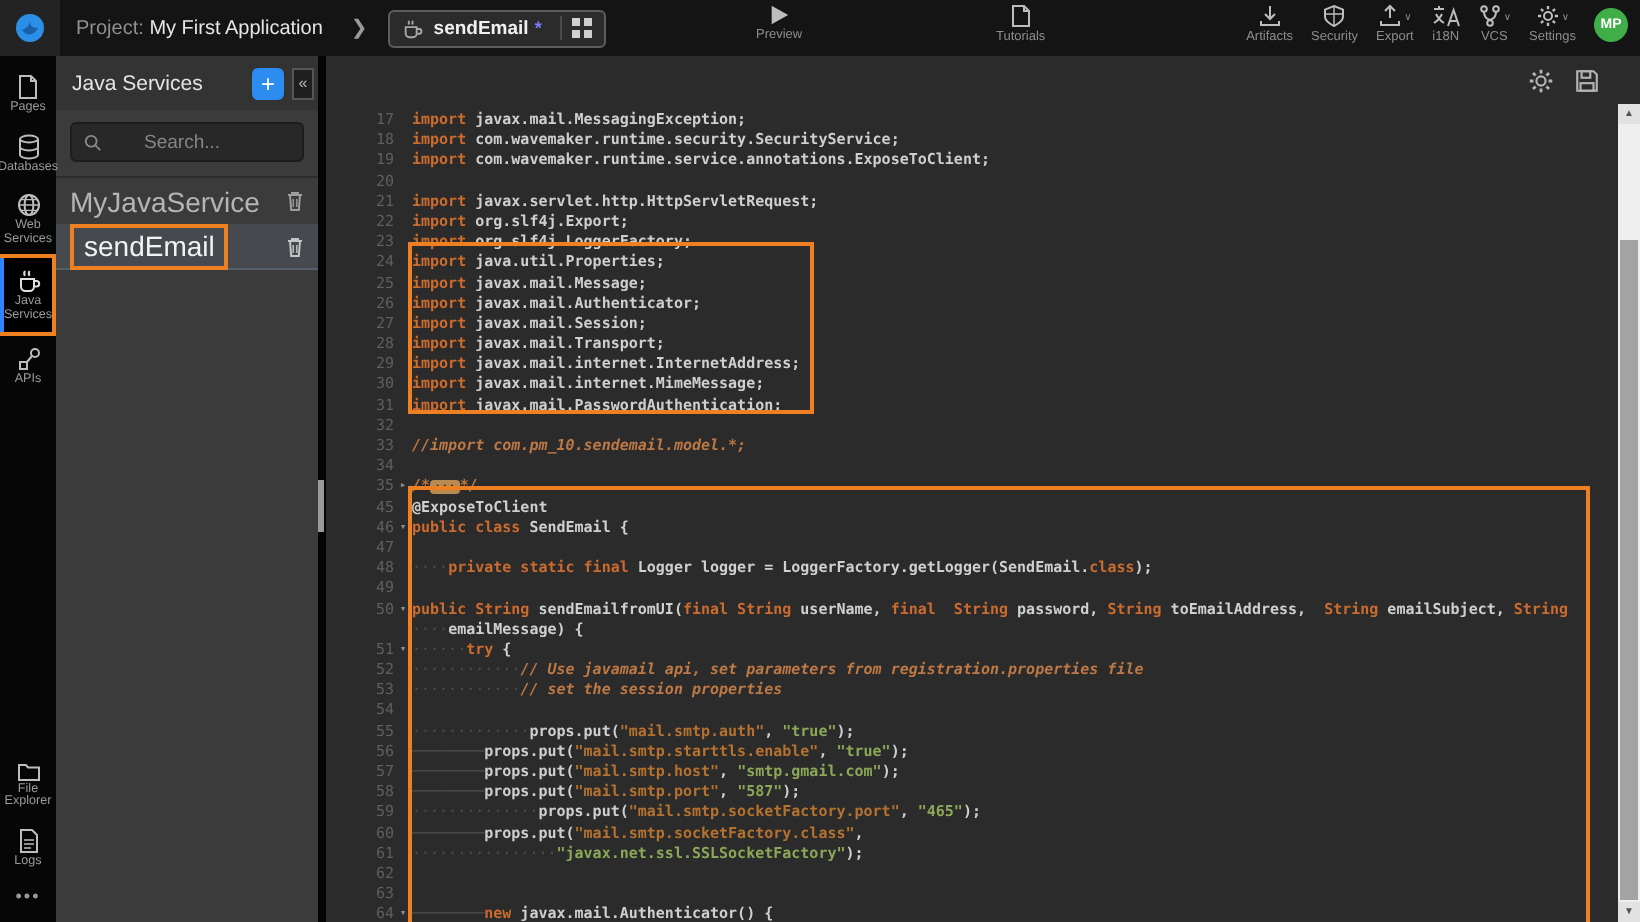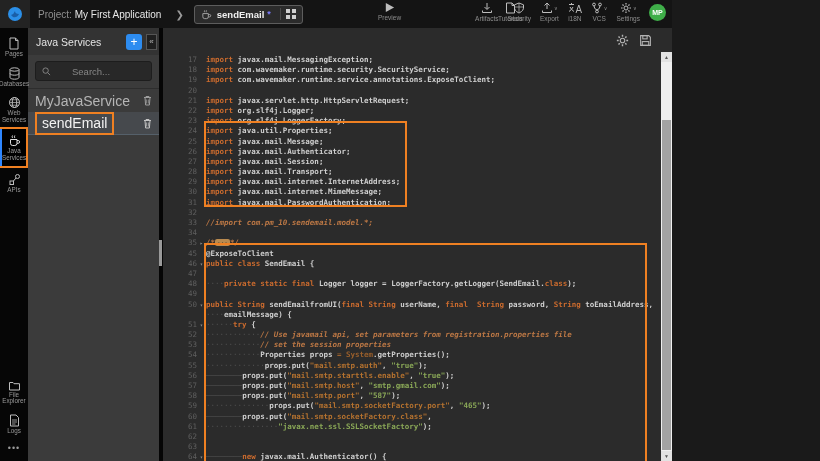--- a/index.html
+++ b/index.html
@@ -1,18 +1,18 @@
 <!DOCTYPE html>
 <html><head>
 <meta charset="utf-8">
 <style>
   * { box-sizing: border-box; margin: 0; padding: 0; }
   html,body { width:820px; height:461px; overflow:hidden; background:#1a1a1a;
               font-family:"Liberation Sans", sans-serif; }
-  .app { width:672px; height:461px; display:flex; flex-direction:column; }
+  .app { width:820px; height:461px; display:flex; flex-direction:column; }
 
   
   .topbar { height:28px; background:#141414; display:flex; align-items:center; position:relative; flex:0 0 28px; }
   .logo { width:30px; height:28px; background:#232323; display:flex; align-items:center; justify-content:center; }
   .project { margin-left:8px; font-size:10px; white-space:nowrap; }
   .plabel { color:#8f8f8f; }
   .pname  { color:#e6e6e6; }
   .chev { color:#9a9a9a; font-size:10px; margin:0 10px 0 14px; }
   .tab { height:19px; display:flex; align-items:center; gap:5px; padding:0 6px;
          background:#2b2b2b; border:1px solid #5d5d5d; border-radius:3px; }
@@ -340,21 +340,21 @@
             <span class="gfold"></span>
           </div>
           <div class="crow">
             <span class="gnum">21</span>
             <span class="gfold"></span>
             <pre class="ctext"><span class="tok-kw">import</span><span class="tok-pl"> javax.servlet.http.HttpServletRequest;</span></pre>
           </div>
           <div class="crow">
             <span class="gnum">22</span>
             <span class="gfold"></span>
-            <pre class="ctext"><span class="tok-kw">import</span><span class="tok-pl"> org.slf4j.Logger;</span></pre>
+            <pre class="ctext"><span class="tok-kw">import</span><span class="tok-pl"> org.slf4j.Export;</span></pre>
           </div>
           <div class="crow">
             <span class="gnum">23</span>
             <span class="gfold"></span>
             <pre class="ctext"><span class="tok-kw">import</span><span class="tok-pl"> org.slf4j.LoggerFactory;</span></pre>
           </div>
           <div class="crow">
             <span class="gnum">24</span>
             <span class="gfold"></span>
             <pre class="ctext"><span class="tok-kw">import</span><span class="tok-pl"> java.util.Properties;</span></pre>
@@ -460,21 +460,20 @@
             <pre class="ctext"><span class="tok-ws">············</span><span class="tok-cm">// Use javamail api, set parameters from registration.properties file</span></pre>
           </div>
           <div class="crow">
             <span class="gnum">53</span>
             <span class="gfold"></span>
             <pre class="ctext"><span class="tok-ws">············</span><span class="tok-cm">// set the session properties</span></pre>
           </div>
           <div class="crow">
             <span class="gnum">54</span>
             <span class="gfold"></span>
-            <pre class="ctext"><span class="tok-ws">············</span><span class="tok-pl">Properties props </span><span class="tok-dim">= System</span><span class="tok-pl">.getProperties();</span></pre>
           </div>
           <div class="crow">
             <span class="gnum">55</span>
             <span class="gfold"></span>
             <pre class="ctext"><span class="tok-ws">·············</span><span class="tok-pl">props.put(</span><span class="tok-s1">"mail.smtp.auth"</span><span class="tok-pl">, </span><span class="tok-s2">"true"</span><span class="tok-pl">);</span></pre>
           </div>
           <div class="crow">
             <span class="gnum">56</span>
             <span class="gfold"></span>
             <pre class="ctext"><span class="tok-tb">────────</span><span class="tok-pl">props.put(</span><span class="tok-s1">"mail.smtp.starttls.enable"</span><span class="tok-pl">, </span><span class="tok-s2">"true"</span><span class="tok-pl">);</span></pre>

